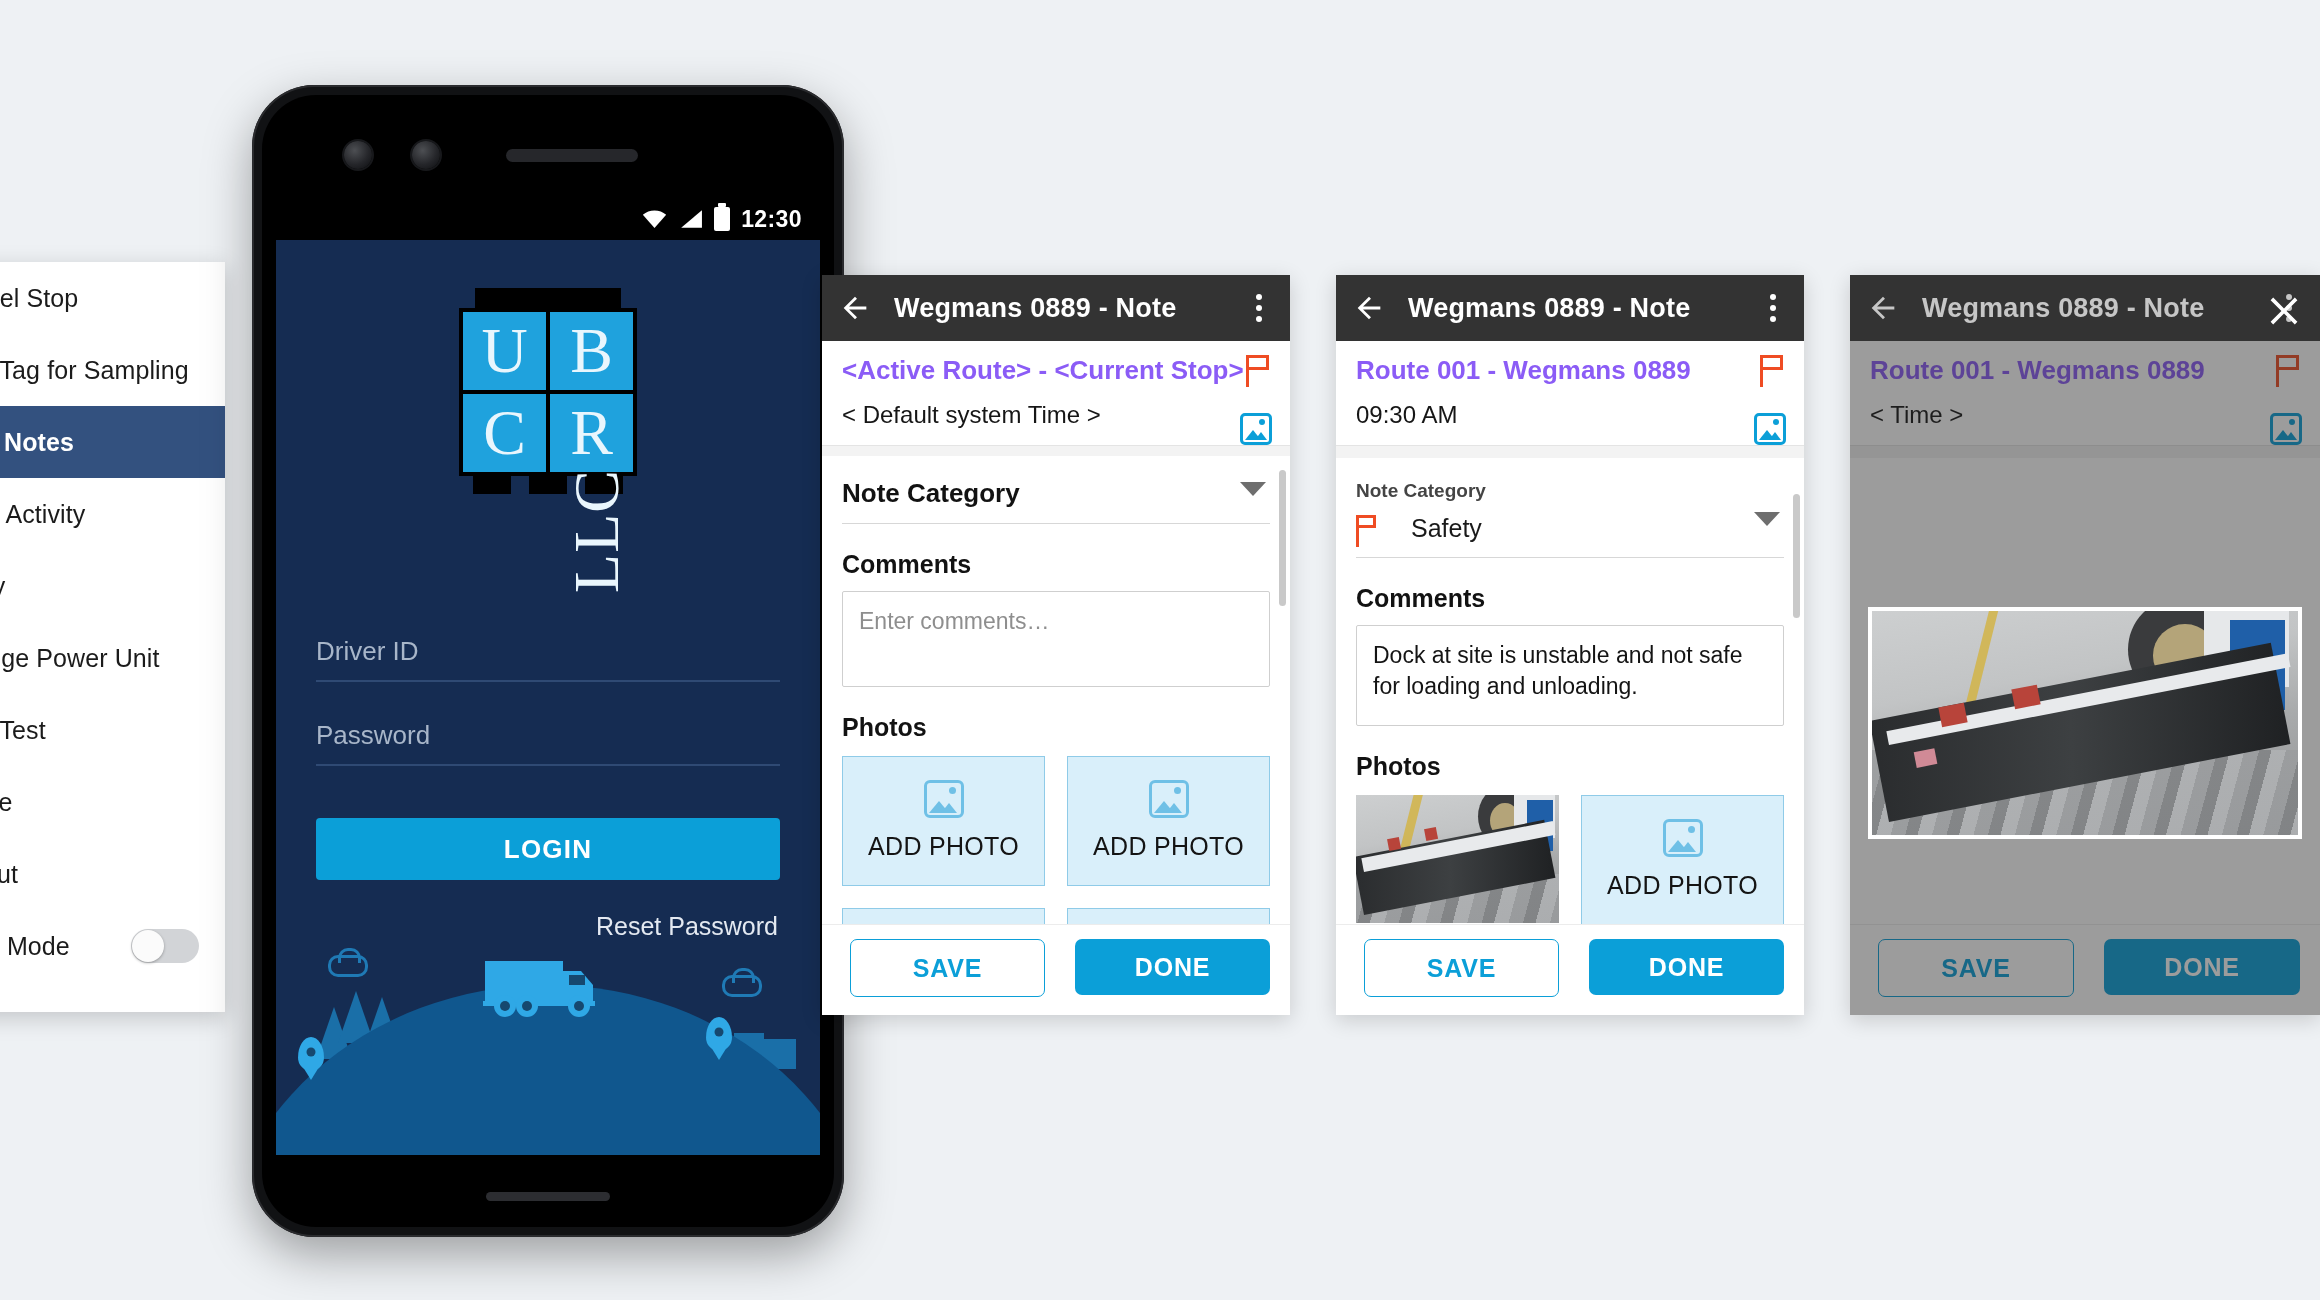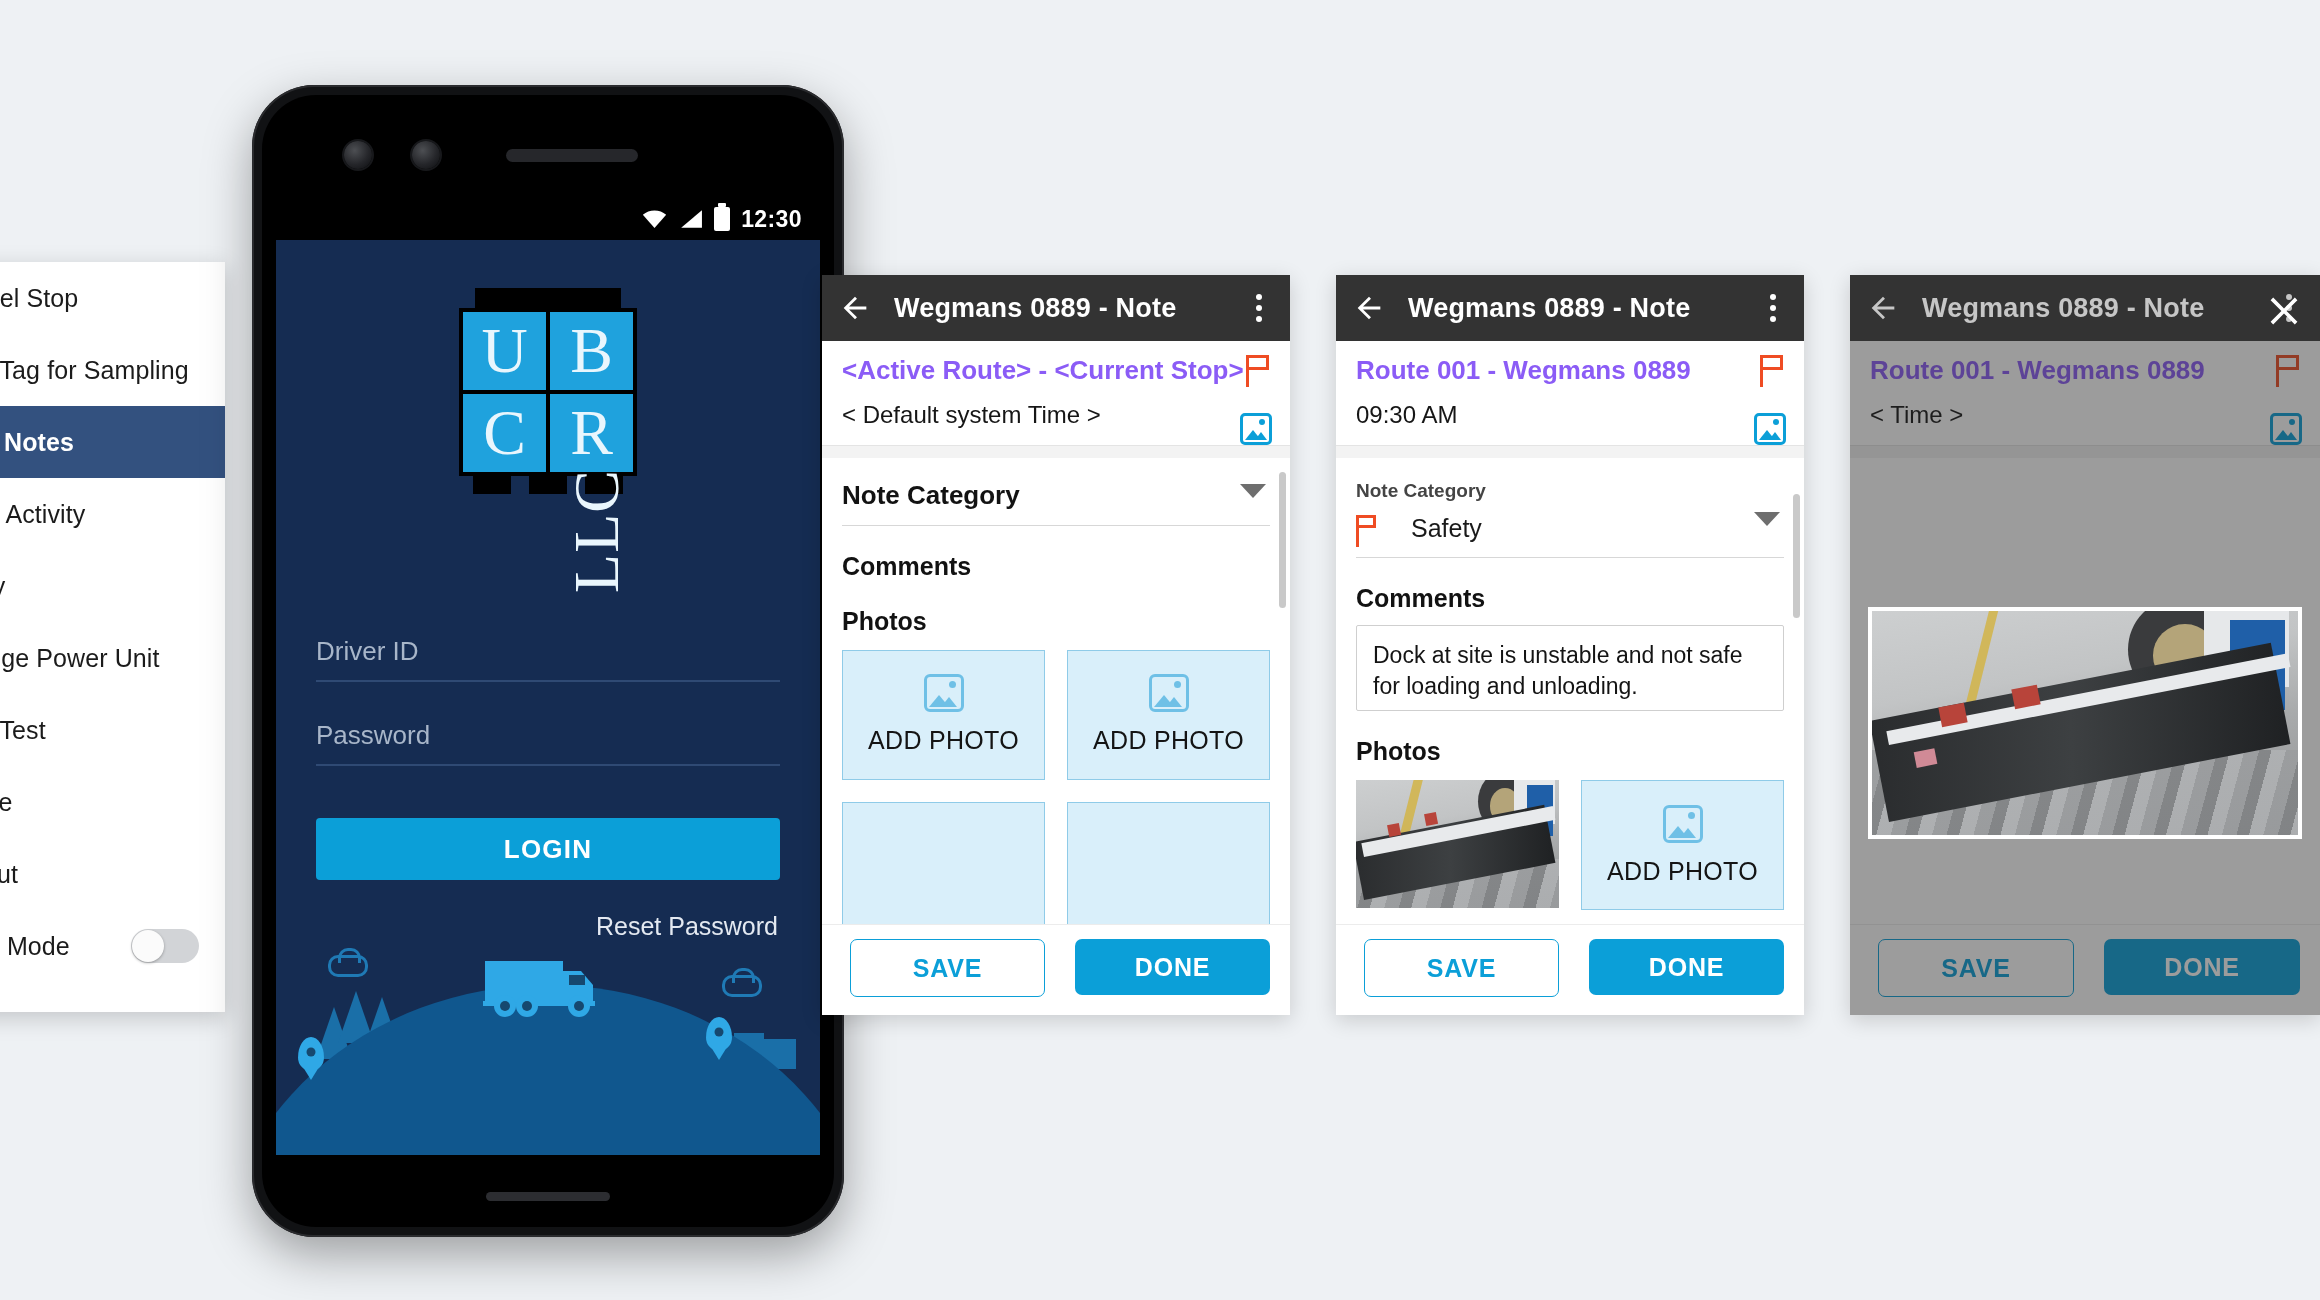--- a/index.html
+++ b/index.html
@@ -172,21 +172,21 @@
   .caret{position:absolute;right:4px;width:0;height:0;
          border-left:13px solid transparent;border-right:13px solid transparent;
          border-top:14px solid #6e6e6e;}
 
   .sec-lbl{font-size:25px;font-weight:700;color:#121212;margin-top:26px;}
   .cmt-box{
     margin-top:12px;border:1px solid #cfcfcf;border-radius:2px;
     height:96px;padding:14px 16px;box-sizing:border-box;
     font-size:23px;color:#8e8e8e;line-height:1.35;
   }
-  .cmt-box.filled{color:#141414;height:86px;}
+  .cmt-box.filled{color:#141414;height:101px;}
 
   .photos-grid{display:grid;grid-template-columns:1fr 1fr;gap:22px;margin-top:14px;}
   .addphoto{
     background:#d9effa;border:1px solid #8fcbe8;height:128px;
     display:flex;flex-direction:column;align-items:center;justify-content:center;gap:14px;text-align:right;
   }
   .addphoto .t{font-size:25px;color:#141414;letter-spacing:.3px;}
   .ap-icon{width:40px;height:38px;border:3px solid #6fc0e6;border-radius:6px;position:relative;box-sizing:border-box;}
   .ap-icon i{position:absolute;right:5px;top:4px;width:7px;height:7px;border-radius:50%;background:#6fc0e6;}
   .ap-icon b{position:absolute;left:2px;bottom:2px;width:0;height:0;
@@ -401,20 +401,21 @@
 
   <div class="body">
     <div class="scrollbar" style="top:14px;height:136px;"></div>
     <div class="sel-row">
       <div class="sel-lbl-big">Note Category</div>
       <span class="caret" style="top:26px;"></span>
       <div class="sel-line"></div>
     </div>
 
     <div class="sec-lbl">Comments</div>
+    <div class="cmt-box">Enter comments…</div>
 
     <div class="sec-lbl">Photos</div>
     <div class="photos-grid">
       <div class="addphoto">
         <span class="ap-icon">
             <i></i>
             <b></b>
             <u></u>
           </span>
         <span class="t">ADD PHOTO</span>

